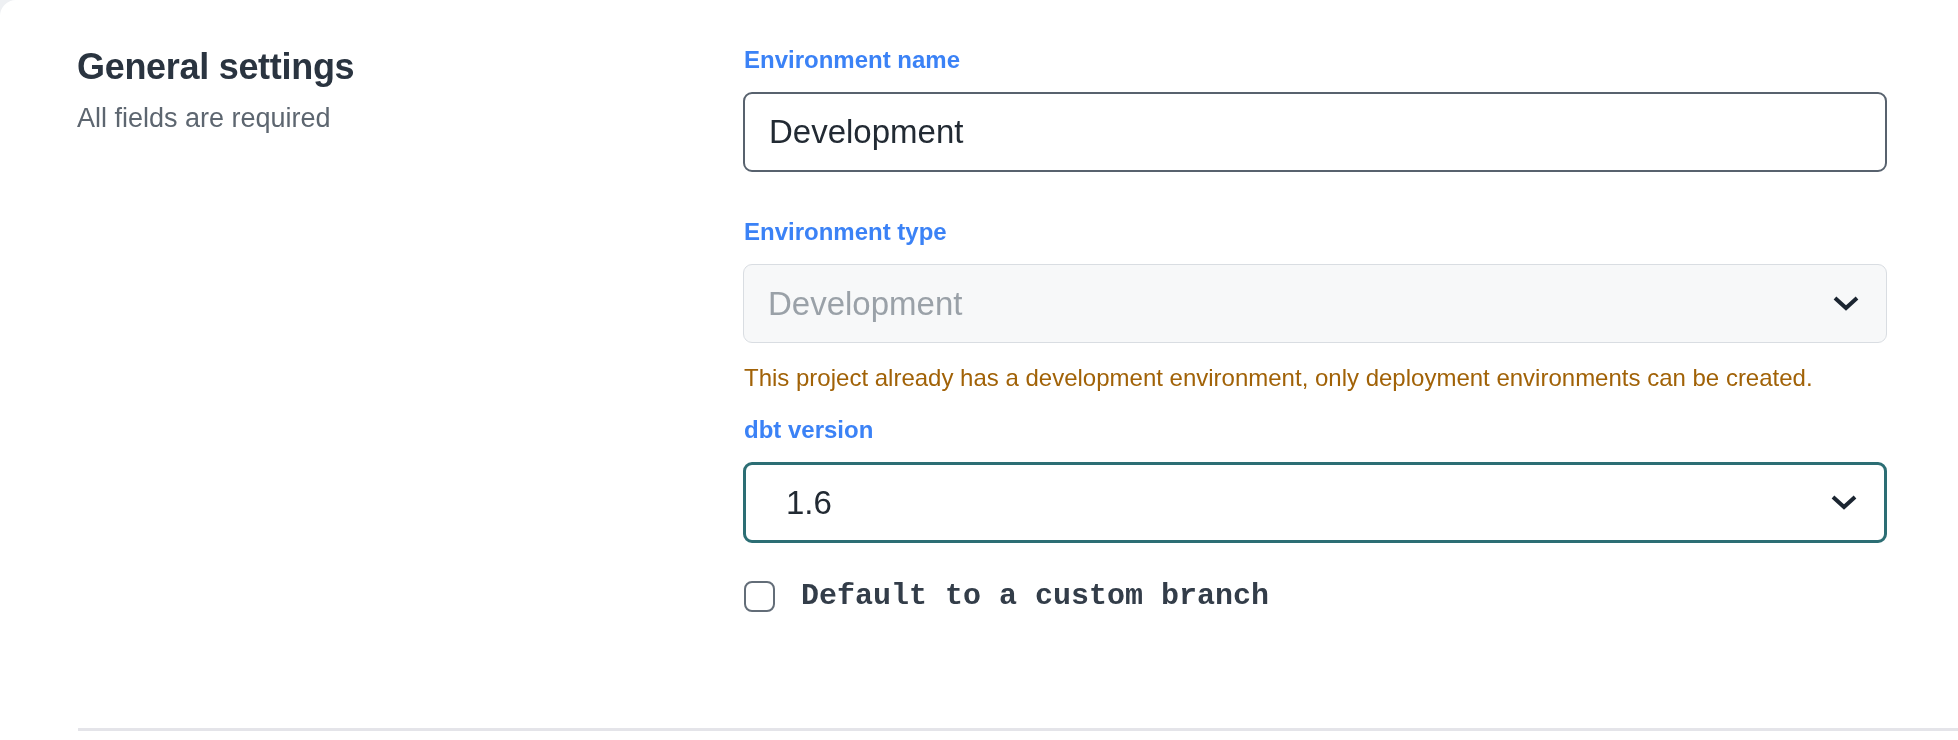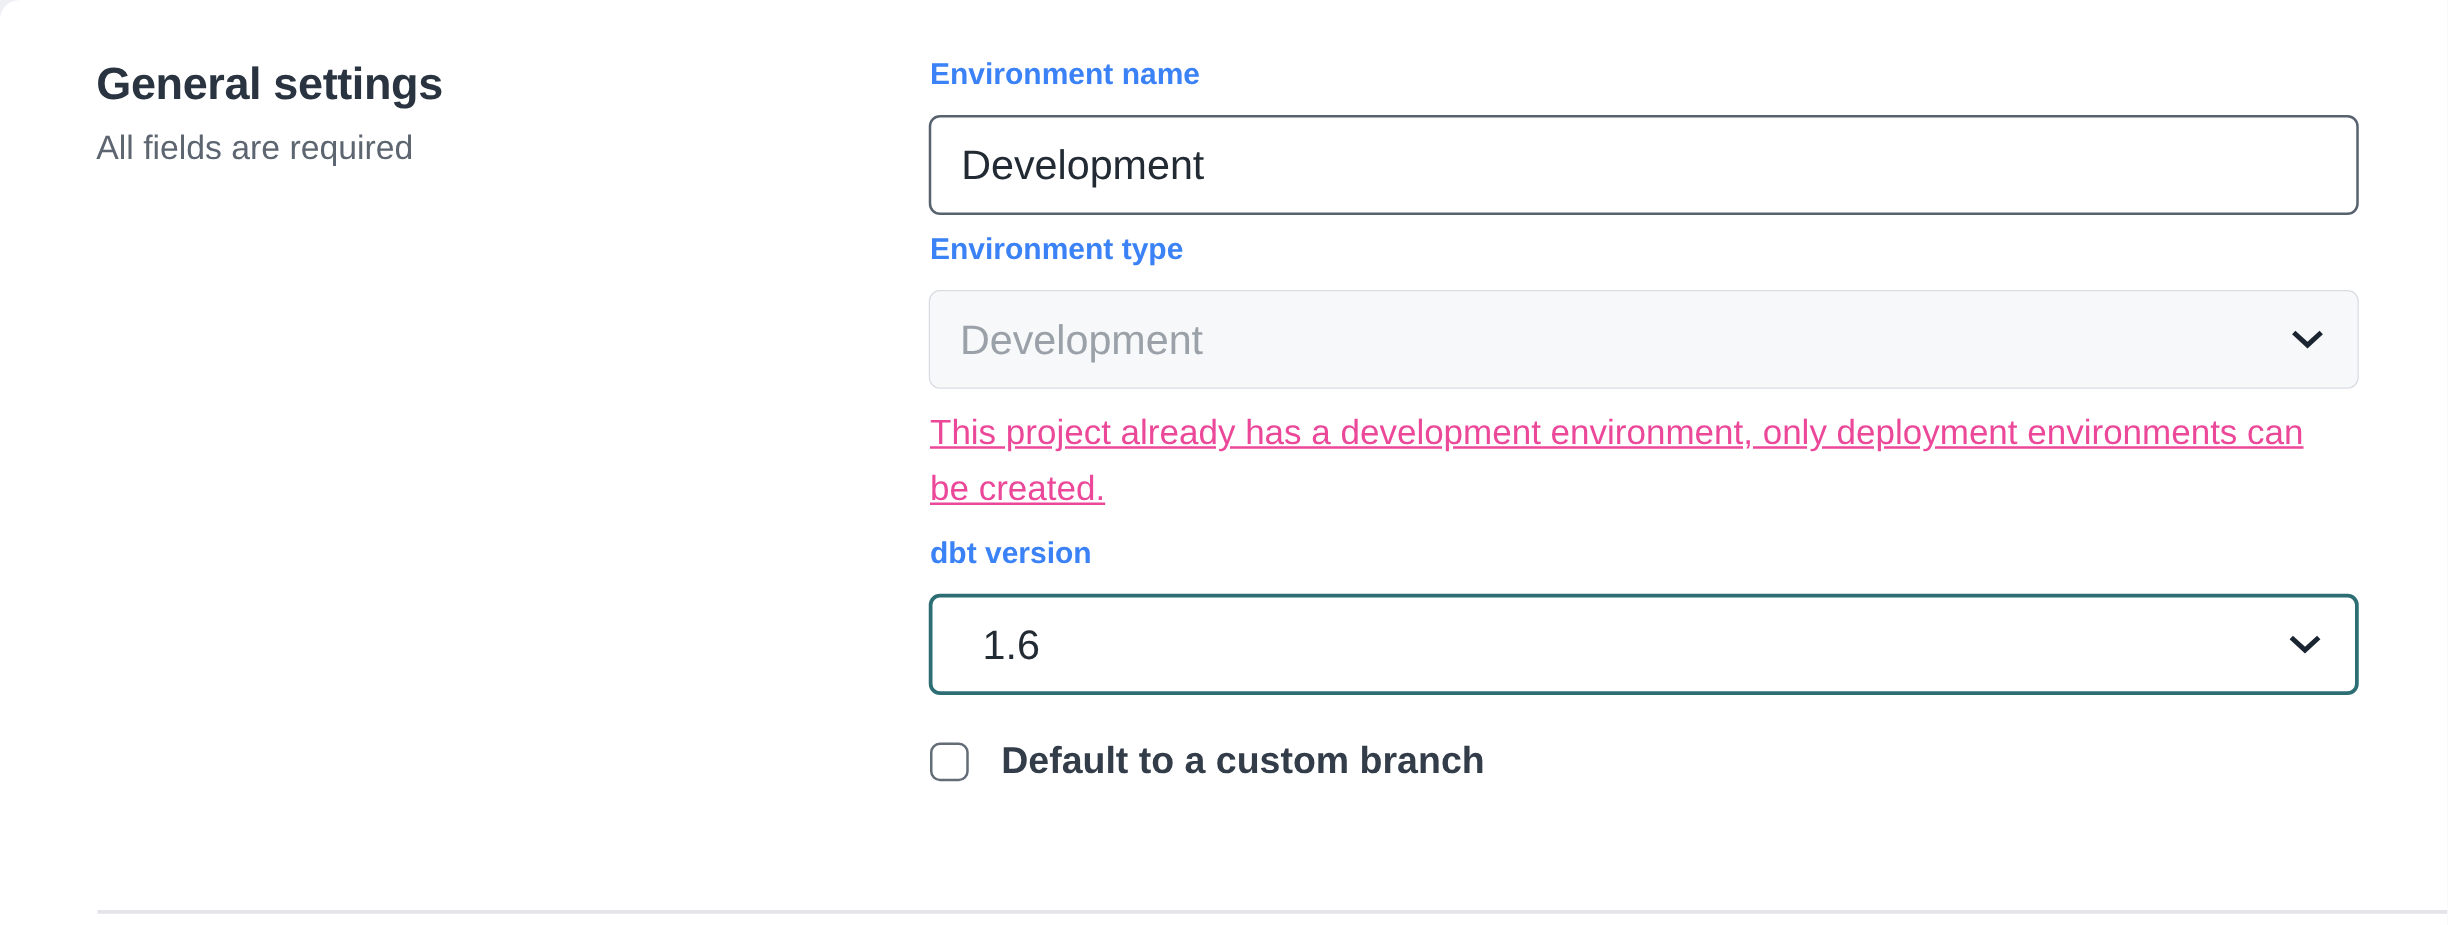--- a/index.html
+++ b/index.html
@@ -47,21 +47,21 @@
     width: 100%; height: 80px;
     border: 2px solid #58626e;
     border-radius: 9px;
     background: #ffffff;
     font-family: "Liberation Sans", sans-serif;
     font-size: 33px; color: #222a33;
     padding: 0 24px;
     outline: none;
     display: block;
   }
-  .field { margin-top: 14px; }
+  .field { margin-top: 46px; }
   .field.first { margin-top: 0; }
   .field.dbt { margin-top: 16px; }
   .select {
     width: 100%; height: 79px;
     border-radius: 9px;
     display: flex; align-items: center; justify-content: space-between;
     padding: 0 26px 0 24px;
     cursor: pointer;
   }
   .select.disabled {
@@ -73,29 +73,29 @@
   .select.focused {
     background: #ffffff;
     border: 3px solid #2c6e74;
     height: 81px;
     padding-left: 40px;
   }
   .select-value { font-size: 33px; color: #222a33; }
   .chevron { flex: none; display: block; }
   .help-text {
     margin: 12px 0 0 1px;
-    font-size: 28px; line-height: 45px;
-    color: #ec4899;
+    font-size: 24px; line-height: 45px;
+    color: #a16207;
     max-width: 1125px;
-    text-decoration: underline;
   }
   .checkbox-row {
     margin-top: 36px;
     display: flex; align-items: center;
     padding-left: 1px;
+    font-family: Liberation Mono, monospace;
   }
   .checkbox {
     width: 31px; height: 31px;
     border: 2.5px solid #636d78;
     border-radius: 8px;
     background: #ffffff;
     flex: none;
     cursor: pointer;
   }
   .checkbox-label {

